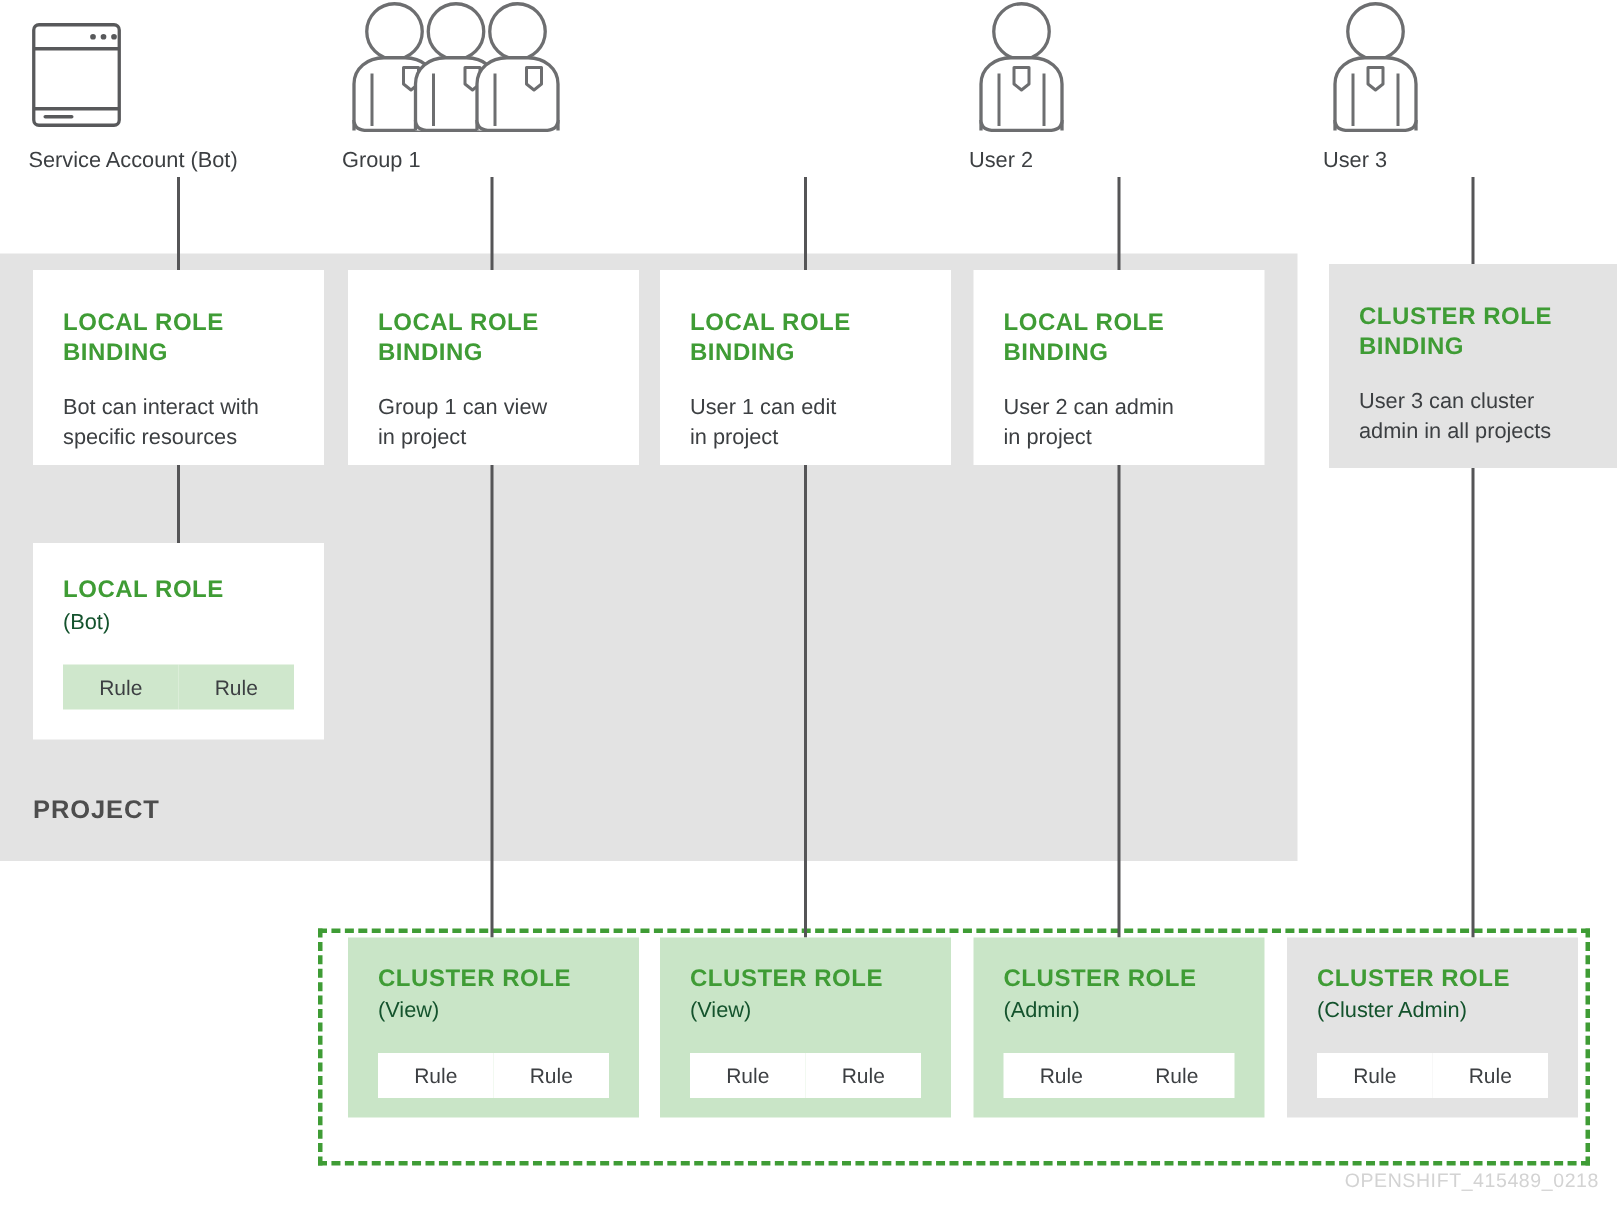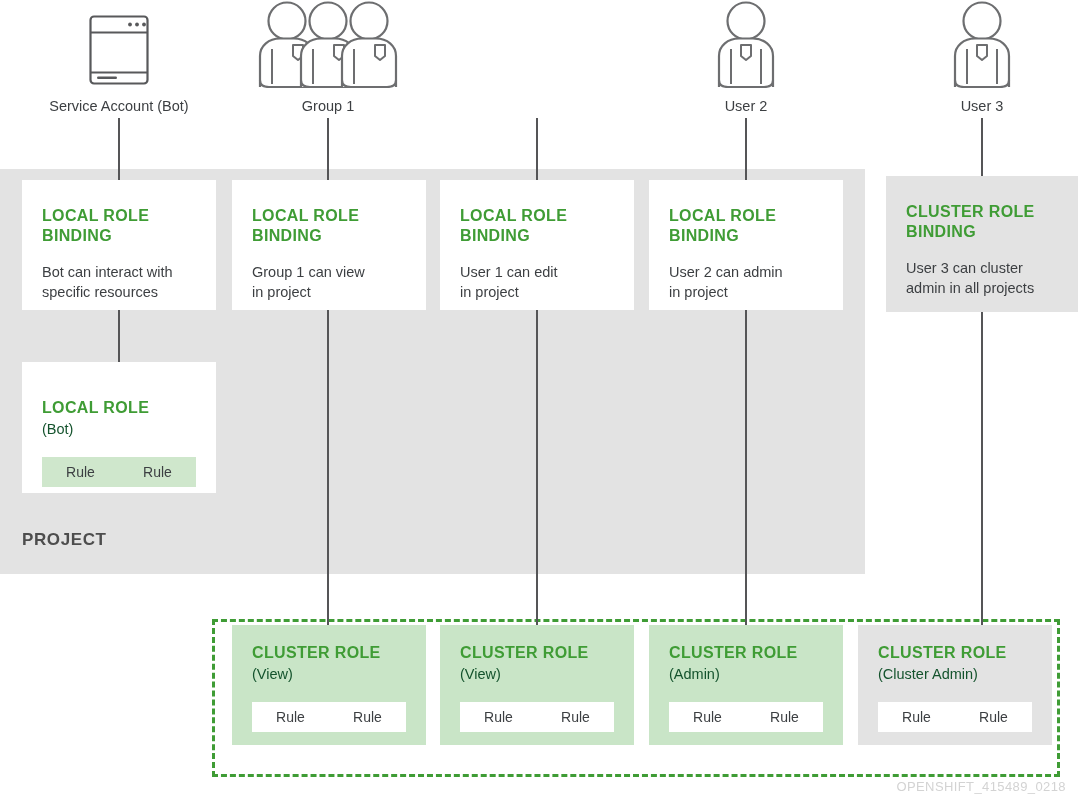--- a/index.html
+++ b/index.html
@@ -34,21 +34,21 @@
   .cluster-boundary{
     position:absolute;left:212px;top:605px;width:848px;height:158px;
     border:3px dashed #3f9c35;
     box-sizing:border-box;
   }
 
   
   .vline{position:absolute;width:2px;background:#555557;}
 
   
-  .actor{position:absolute;text-align:center;}
+  .actor{position:absolute;text-align:left;}
   .actor .icon{display:block;margin:0 auto;}
   .actor .caption{
     display:block;margin-top:6px;
     font-size:14.5px;color:#3c3f42;white-space:nowrap;
   }
 
   
   .card{position:absolute;box-sizing:border-box;}
   .card.white{background:#ffffff;}
   .card.gray{background:#e3e3e3;}
@@ -152,21 +152,21 @@
     <div class="card gray" style="left:886px;top:176px;width:192px;height:136px;">
       <div class="pad">
         <div class="heading">CLUSTER ROLE
 BINDING</div>
         <div class="desc">User 3 can cluster
 admin in all projects</div>
       </div>
     </div>
 
     <div class="card white" style="left:22px;top:362px;width:194px;height:131px;">
-      <div class="pad" style="padding-top:36px;">
+      <div class="pad" style="padding-top:22px;">
         <div class="heading">LOCAL ROLE</div>
         <div class="sub">(Bot)</div>
         <div class="rules">
           <div class="rule light">Rule</div>
           <div class="rule light">Rule</div>
         </div>
       </div>
     </div>
 
     <div class="card green" style="left:232px;top:625px;width:194px;height:120px;">

